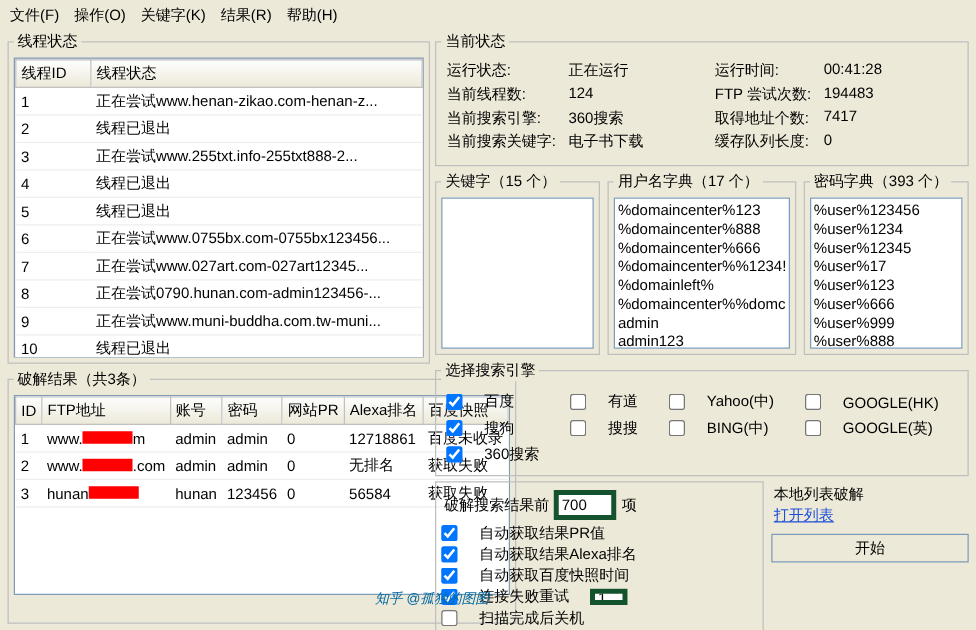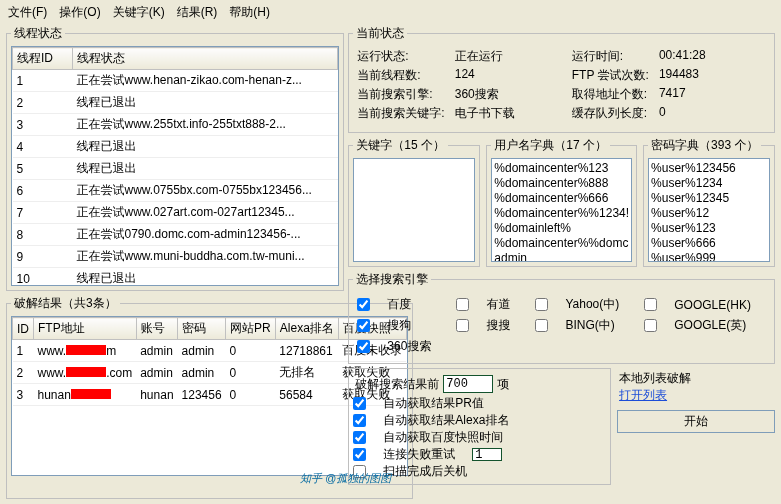--- a/index.html
+++ b/index.html
@@ -7,34 +7,34 @@
 .menubar { display:flex; gap:12px; padding:4px 8px; background:#ece9d8; }
 .menubar span { cursor:default; }
 .main { display:flex; gap:4px; padding:0 6px 6px 6px; height:calc(100% - 24px); }
 .left { width:44%; display:flex; flex-direction:column; gap:4px; }
 .right { width:56%; display:flex; flex-direction:column; gap:4px; }
 .panel-title, legend { background:#ece9d8; padding:0 3px; }
 fieldset { border:1px solid #bfbfbf; padding:4px; }
 table { width:100%; border-collapse:collapse; background:#fff; }
 th, td { text-align:left; padding:2px 4px; font-weight:normal; border-bottom:1px solid #eee; white-space:nowrap; overflow:hidden; text-overflow:ellipsis; }
 th { background:linear-gradient(#fdfdfd,#ece9d8); border:1px solid #c0c0c0; }
-.listbox { background:#fff; border:1px solid #7f9db9; height:104px; overflow:hidden; padding:2px; line-height:15px; font-family:"Courier New",monospace; }
+.listbox { background:#fff; border:1px solid #7f9db9; height:121px; overflow:hidden; padding:2px; line-height:15px; font-family:"Courier New",monospace; }
 .status-grid { display:grid; grid-template-columns:auto 1fr auto 1fr; gap:2px 10px; padding:2px 4px 6px 4px; }
 .status-grid span { white-space:nowrap; }
 .dict-row { display:flex; gap:6px; }
 .dict-row fieldset { flex:1; }
 .engine-grid { display:grid; grid-template-columns:repeat(4,auto); gap:4px 10px; padding:4px; }
 .chk { display:flex; align-items:center; gap:17px; }
 .chk input { width:13px; height:13px; }
 .crack-table-wrap { background:#fff; border:1px solid #7f9db9; height:160px; overflow:auto; }
 .thread-table-wrap { background:#f9a8d4; border:1px solid #7f9db9; height:240px; overflow:auto; }
 .redact { background:#f00; display:inline-block; width:40px; height:10px; }
 .bottom-right { display:flex; gap:6px; }
 .bottom-right fieldset { flex:1; }
-.small-input { border:1px solid #14532d; padding:1px 2px; width:50px;font-family:Liberation Mono, monospace; }
+.small-input { border:4px solid #14532d; padding:1px 2px; width:50px; }
 .btn { border:1px solid #7f9db9; background:#ece9d8; padding:2px 6px; }
 .link { color:#1d4ed8; text-decoration:underline; }
 .watermark { position:absolute; bottom:18px; left:300px; color:#0369a1; font-size:11px; pointer-events:none; font-style:italic; }
 .scroll-x { overflow-x:auto; }
 </style>
 </head>
 <body>
 
 <div class="menubar">
   <span>文件(F)</span>
@@ -80,21 +80,21 @@
               <tr>
                 <td>6</td>
                 <td>正在尝试www.0755bx.com-0755bx123456...</td>
               </tr>
               <tr>
                 <td>7</td>
                 <td>正在尝试www.027art.com-027art12345...</td>
               </tr>
               <tr>
                 <td>8</td>
-                <td>正在尝试0790.domc.com-admin123456-...</td>
+                <td>正在尝试0790.hunan.com-admin123456-...</td>
               </tr>
               <tr>
                 <td>9</td>
                 <td>正在尝试www.muni-buddha.com.tw-muni...</td>
               </tr>
               <tr>
                 <td>10</td>
                 <td>线程已退出</td>
               </tr>
             </tbody>
@@ -191,21 +191,21 @@
             <div>admin123</div>
             <div>admin888</div>
           </div>
       </fieldset>
       <fieldset>
         <legend>密码字典（393 个）</legend>
         <div class="listbox" id="pwd-list">
             <div>%user%123456</div>
             <div>%user%1234</div>
             <div>%user%12345</div>
-            <div>%user%12</div>
+            <div>%user%17</div>
             <div>%user%123</div>
             <div>%user%666</div>
             <div>%user%999</div>
             <div>%user%888</div>
           </div>
       </fieldset>
     </div>
 
     <fieldset>
       <legend>选择搜索引擎</legend>

